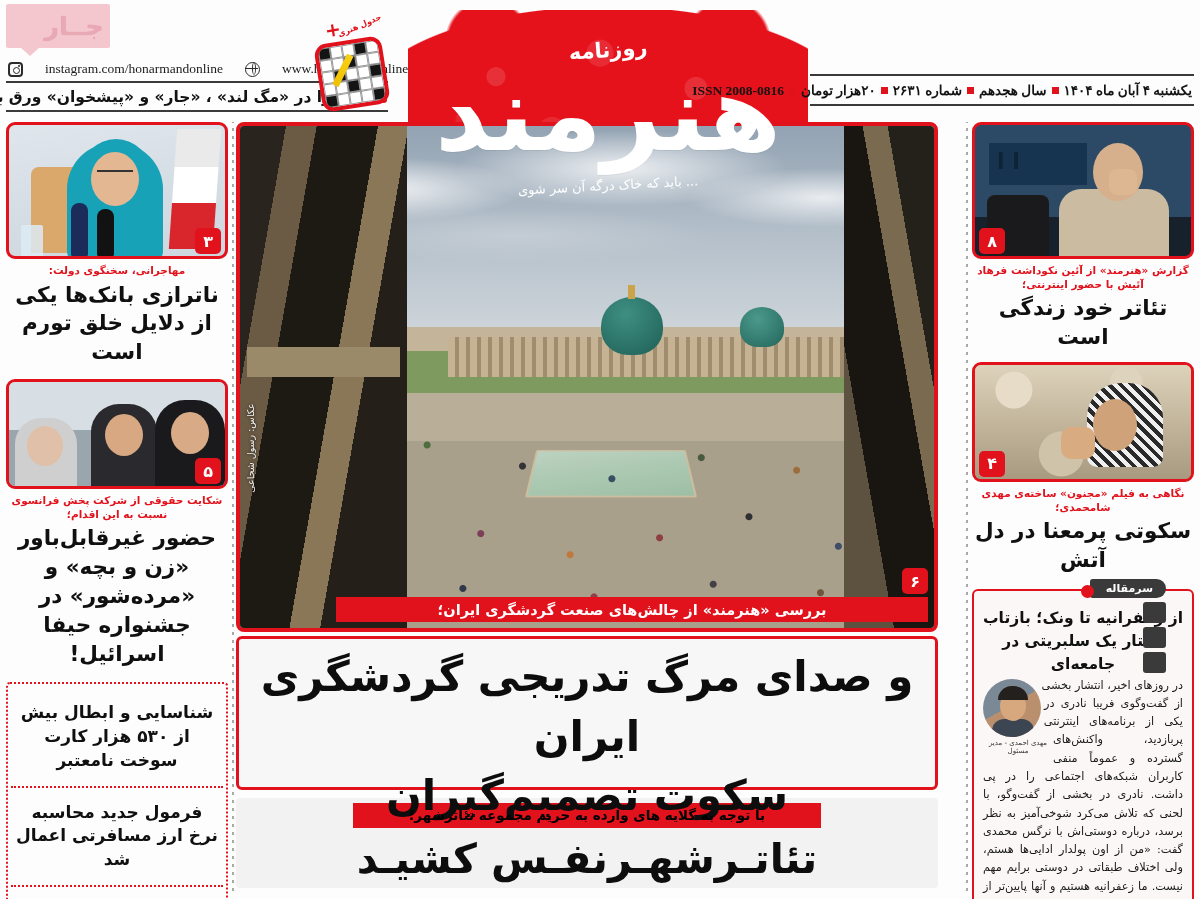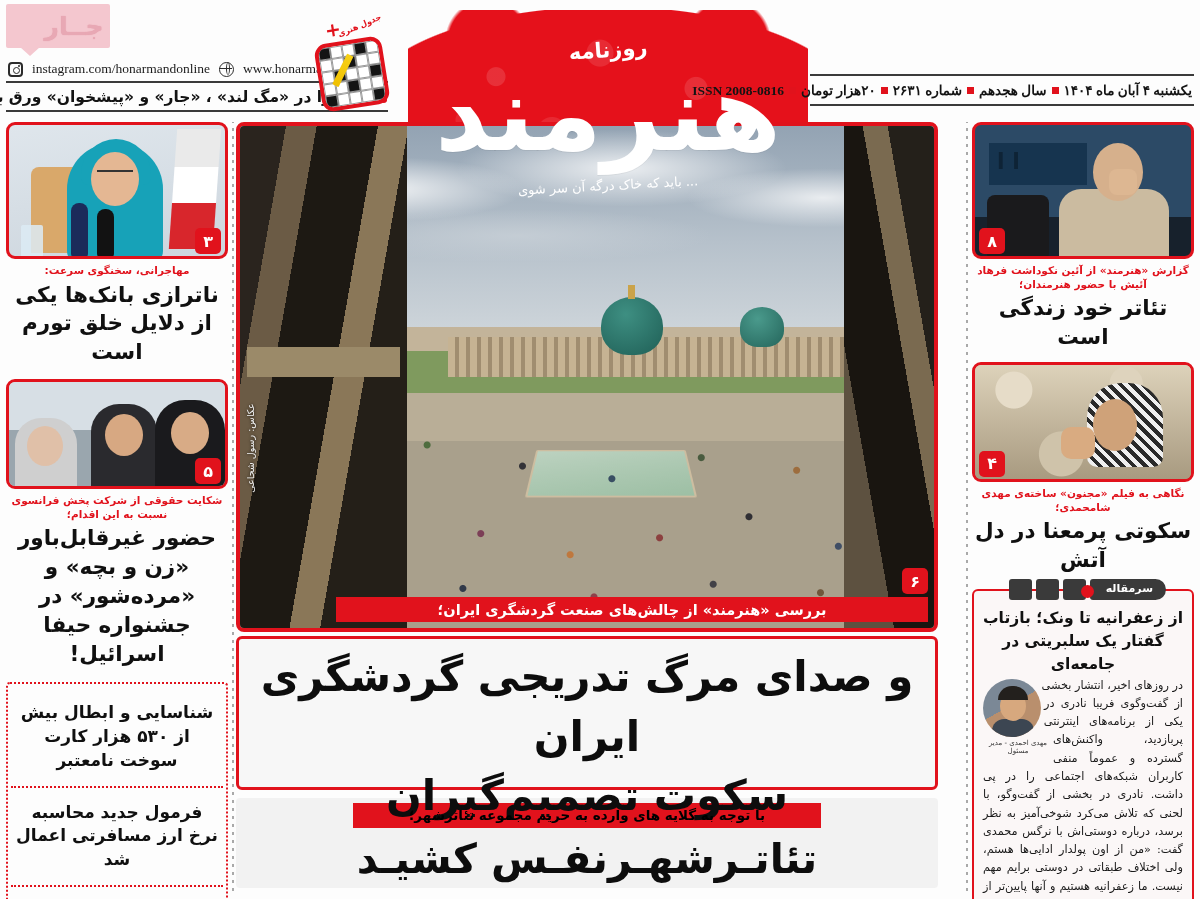--- a/index.html
+++ b/index.html
@@ -26,21 +26,21 @@
     border-top: 9px solid #f4c7cf;
   }
   .jaar-text {
     color: #e8a8b4; font-size: 25px; font-weight: bold; letter-spacing: 1px;
     text-shadow: 0 0 1px #e29aa8;
     margin-left: 32px;
   }
 
   .social-row {
     position: absolute; left: 8px; top: 58px; width: 380px; height: 22px;
-    display: flex; align-items: center; gap: 9px; direction: ltr;
+    display: flex; align-items: center; gap: 22px; direction: ltr;
   }
   .ig-icon {
     width: 15px; height: 15px; border: 2px solid #2b2b2b; border-radius: 4px;
     position: relative; flex: 0 0 auto;
   }
   .ig-icon::before {
     content: ""; position: absolute; left: 3px; top: 3px; width: 5px; height: 5px;
     border: 1.5px solid #2b2b2b; border-radius: 50%;
   }
   .ig-icon::after {
@@ -345,21 +345,21 @@
   .ph4 .kef { position: absolute; right: 28px; top: 18px; width: 76px; height: 84px;
       background: repeating-linear-gradient(45deg,#2a2a2a 0 4px,#efefef 4px 8px); border-radius: 34px 34px 10px 10px; }
   .ph4 .face2 { position: absolute; right: 54px; top: 34px; width: 44px; height: 52px; background: #cfa279; border-radius: 50%; }
   .ph4 .hand2 { position: absolute; right: 96px; top: 62px; width: 34px; height: 32px; background: #d9ab81; border-radius: 10px; }
 
   .edit-box {
     margin-top: 14px; border: 2px solid #e1121c; border-radius: 6px;
     background: #fbf7f7; padding: 16px 9px 9px; position: relative; height: 358px;
   }
   .edit-tabs {
-    position: absolute; right: 26px; top: -12px; display: flex; gap: 4px; direction: rtl;
+    position: absolute; right: 26px; top: -12px; display: flex; gap: 4px; direction: rtl; flex-direction: column;
   }
   .edit-tab-main {
     background: #3a3a3a; color: #fff; font-size: 11px; font-weight: bold;
     border-radius: 4px 14px 14px 4px; padding: 3px 13px 3px 16px; direction: rtl;
   }
   .edit-sq { width: 23px; height: 21px; background: #3a3a3a; border-radius: 3px; }
   .edit-dot {
     position: absolute; right: 98px; top: -6px; width: 13px; height: 13px;
     background: #e1121c; border-radius: 50%;
   }
@@ -474,21 +474,21 @@
       <div class="chair"></div>
       <div class="person"></div>
       <div class="scarf"></div>
       <div class="face"></div>
       <div class="glasses"></div>
       <div class="mic1"></div>
       <div class="mic2"></div>
       <div class="glass"></div>
       <div class="pagenum rt">۳</div>
     </div>
-    <div class="kicker">مهاجرانی، سخنگوی سرعت:</div>
+    <div class="kicker">مهاجرانی، سخنگوی دولت:</div>
     <div class="headline-sm">ناترازی بانک‌ها یکی از دلایل خلق تورم است</div>
 
     <div class="photo-frame ph2">
       <div class="wall"></div>
       <div class="p1"></div>
       <div class="p1f"></div>
       <div class="p2"></div>
       <div class="p2f"></div>
       <div class="p3"></div>
       <div class="p3f"></div>
@@ -536,21 +536,21 @@
 
     <div class="photo-frame ph3">
       <div class="banner"></div>
       <div class="bt">ا ا</div>
       <div class="chair"></div>
       <div class="body"></div>
       <div class="head"></div>
       <div class="hand"></div>
       <div class="pagenum">۸</div>
     </div>
-    <div class="kicker">گزارش «هنرمند» از آئین نکوداشت فرهاد آئیش با حضور هنرمندان؛</div>
+    <div class="kicker">گزارش «هنرمند» از آئین نکوداشت فرهاد آئیش با حضور اینترنتی؛</div>
     <div class="headline-sm">تئاتر خود زندگی است</div>
 
     <div class="photo-frame ph4">
       <div class="rubble"></div>
       <div class="kef"></div>
       <div class="face2"></div>
       <div class="hand2"></div>
       <div class="pagenum">۴</div>
     </div>
     <div class="kicker">نگاهی به فیلم «مجنون» ساخته‌ی مهدی شامحمدی؛</div>

